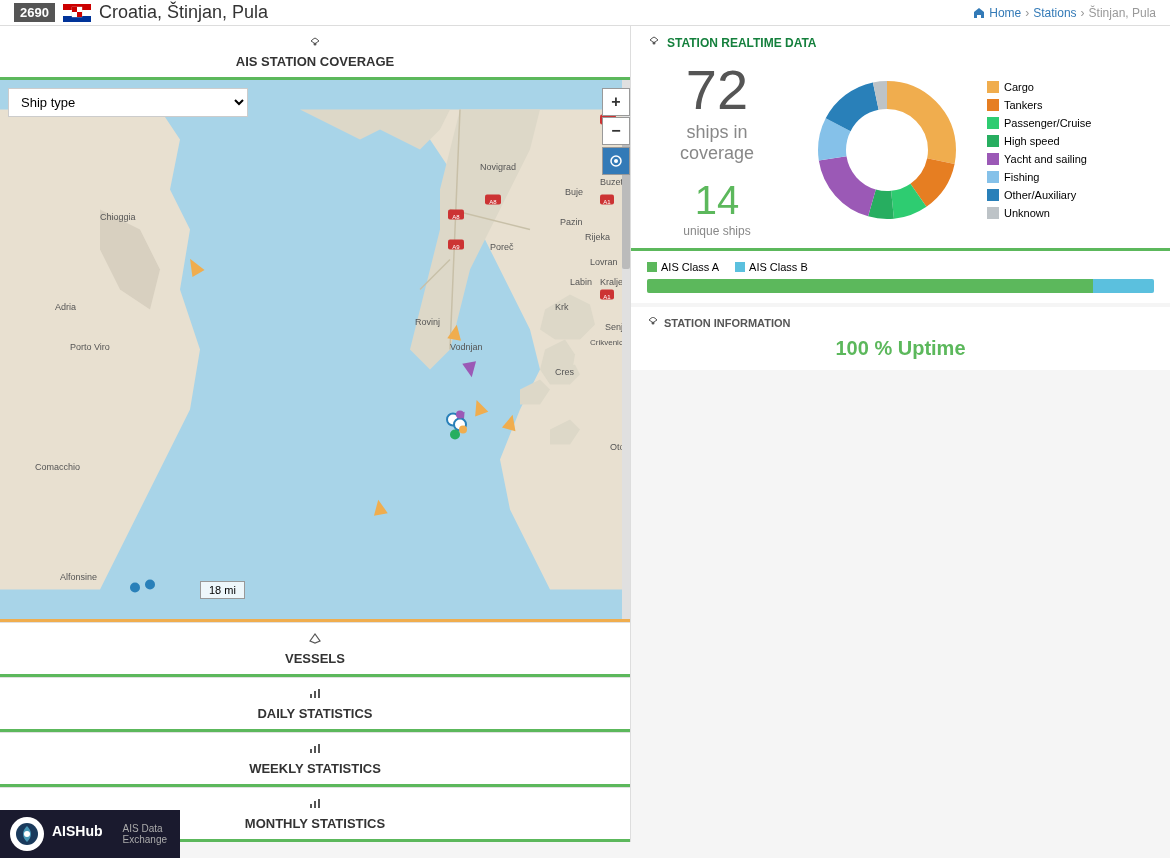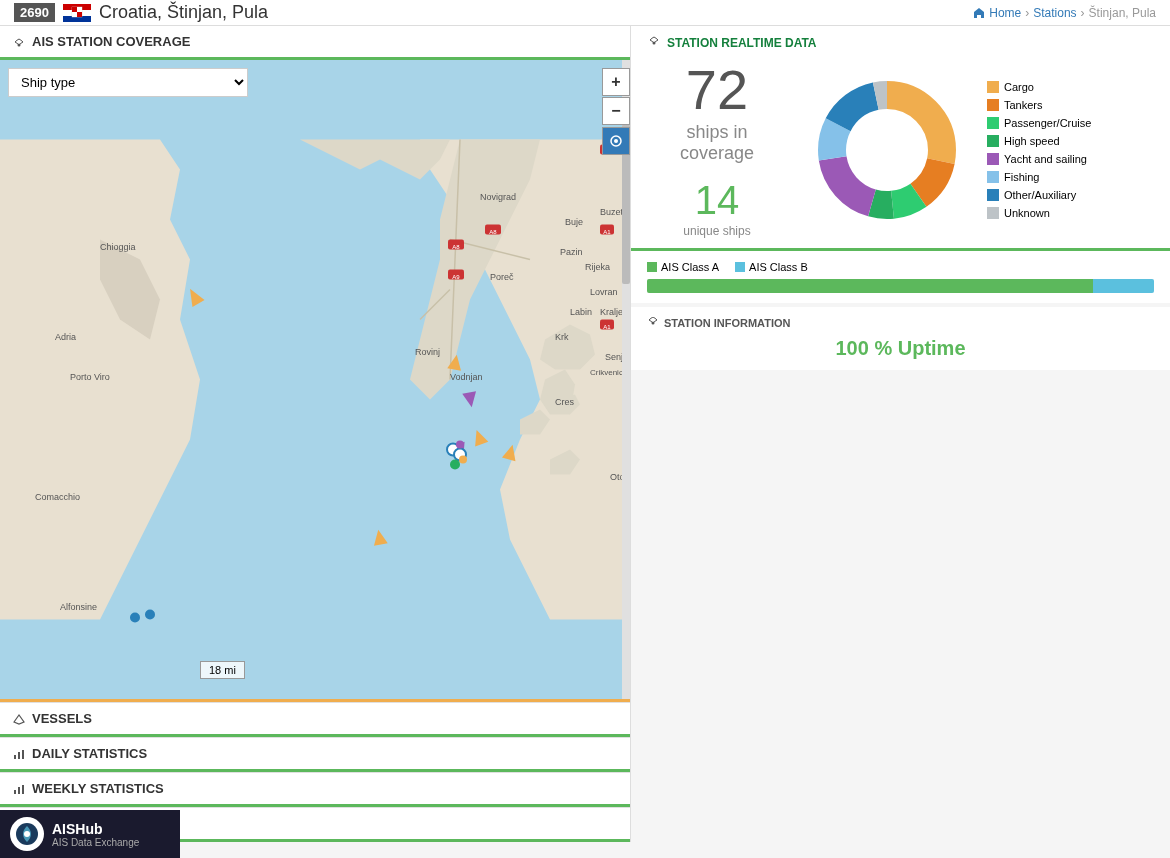--- a/index.html
+++ b/index.html
@@ -62,20 +62,21 @@
       border-bottom: 3px solid #5cb85c;
       padding: 8px 12px;
       display: flex;
       align-items: center;
       gap: 6px;
       font-size: 13px;
       font-weight: bold;
       color: #333;
       text-transform: uppercase;
       cursor: pointer;
+      flex-direction: column;
     }
 
     .map-section {
       position: relative;
       flex: 1;
     }
 
     .ship-type-dropdown {
       position: absolute;
       top: 10px;
@@ -255,21 +256,22 @@
       height: 48px;
       background: #1a1a2e;
       display: flex;
       align-items: center;
       gap: 8px;
       padding: 6px 10px;
       z-index: 100;
     }
     .aishub-text-block {
       display: flex;
-      flex-direction: column;
+      flex-direction: row;
+      gap: 20px;
     }
     .aishub-name {
       font-size: 14px;
       font-weight: bold;
       color: #fff;
     }
     .aishub-sub {
       font-size: 10px;
       color: #aaa;
     }

